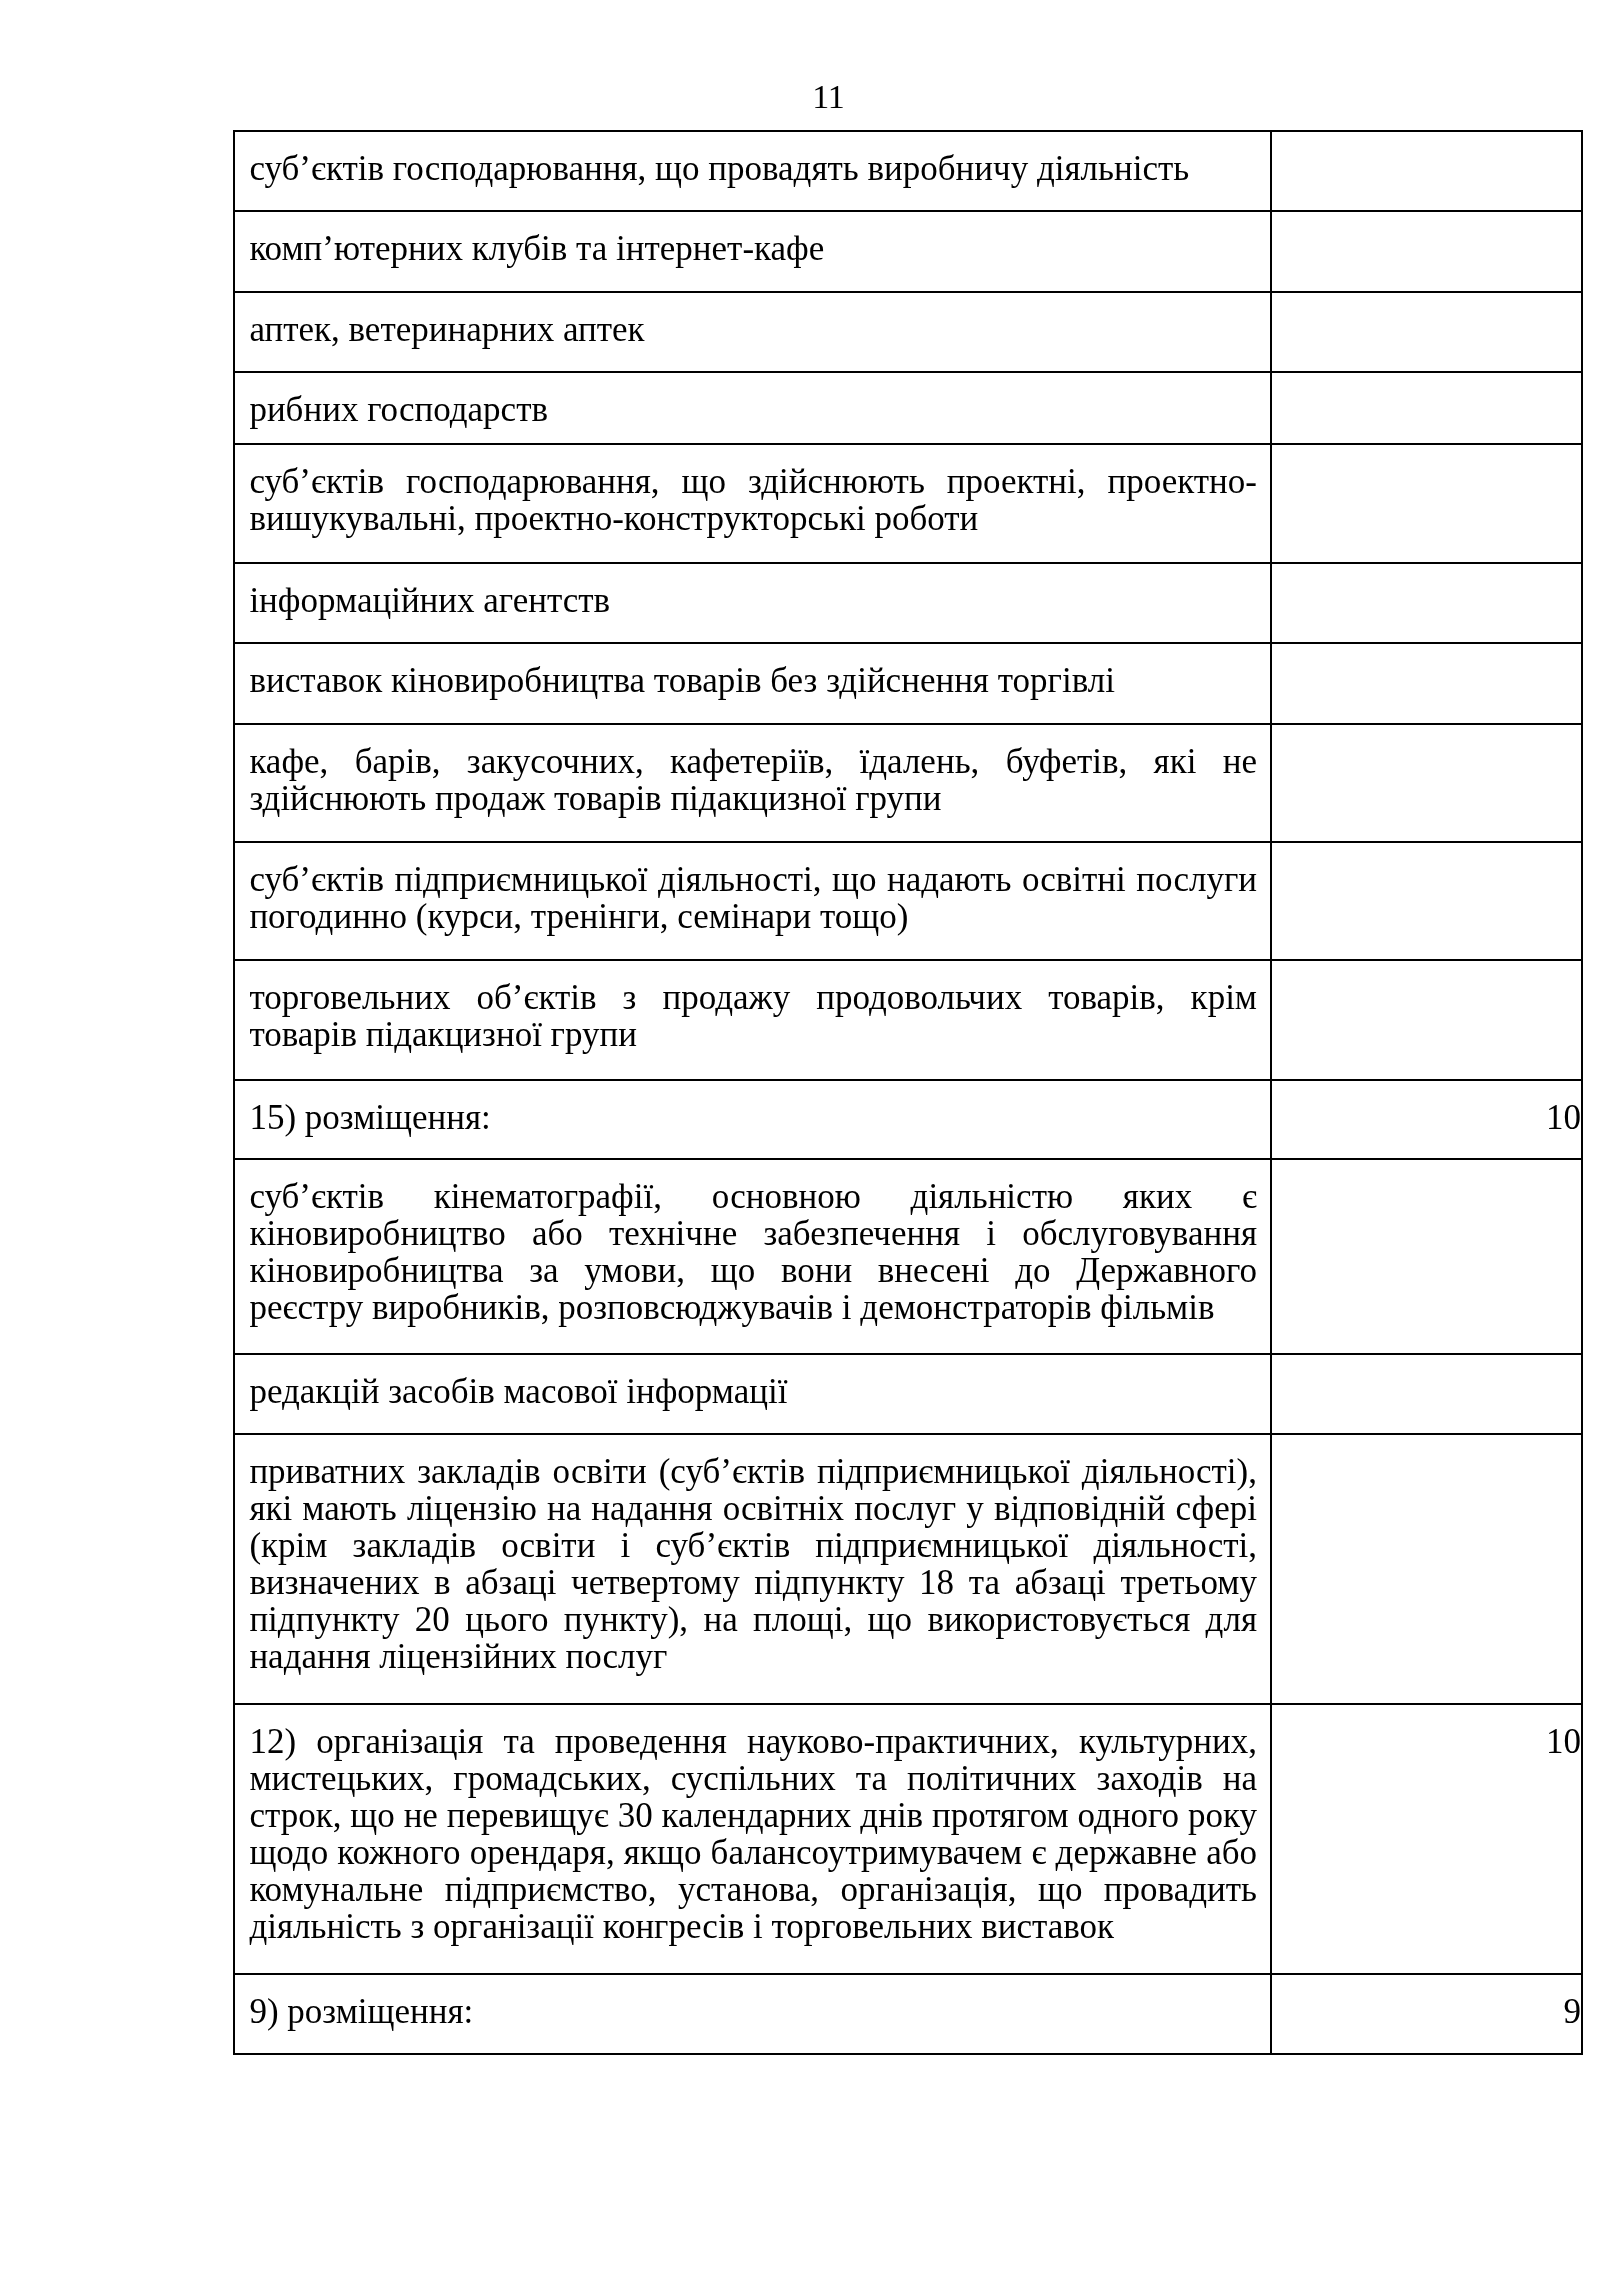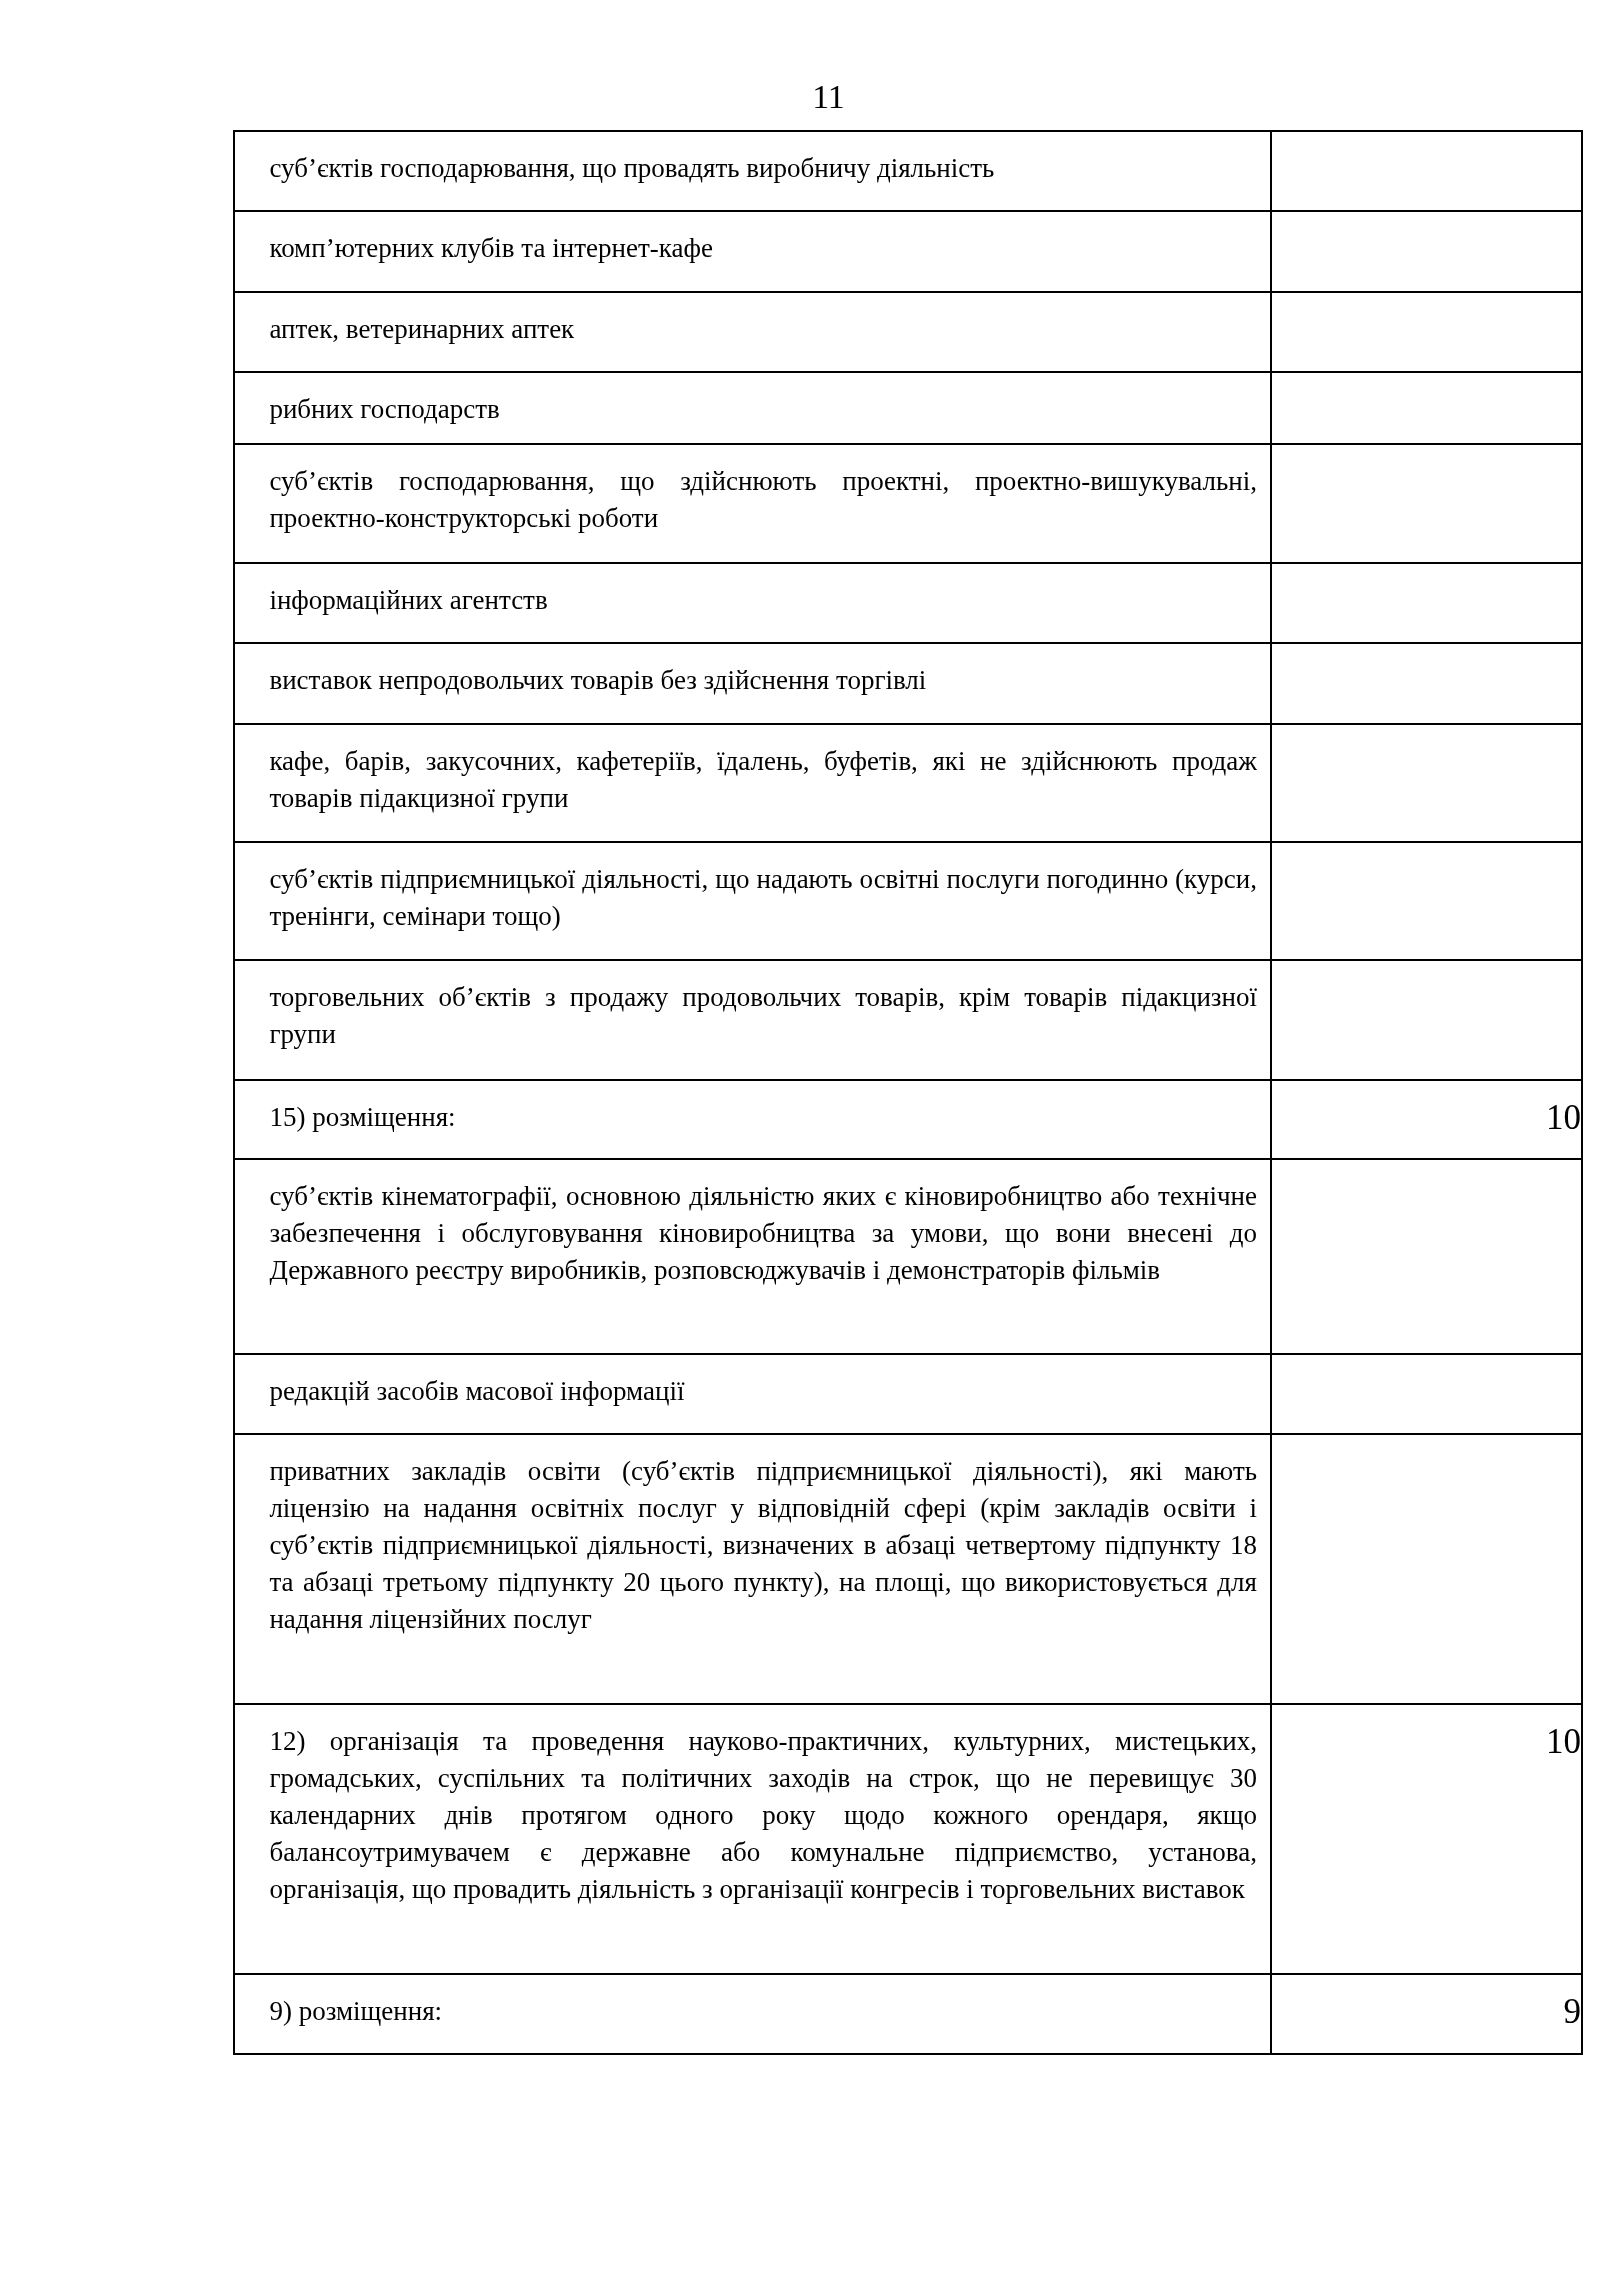--- a/index.html
+++ b/index.html
@@ -5,21 +5,21 @@
   html, body { margin: 0; padding: 0; background: #ffffff; }
   body { width: 1623px; height: 2295px; position: relative; overflow: hidden;
          font-family: "Liberation Serif", "DejaVu Serif", serif; color: #000; }
   .page-number { position: absolute; top: 77px; left: 17px; width: 1623px; text-align: center;
                  font-size: 34px; line-height: 39px; }
   table.doc { position: absolute; left: 233px; top: 130px; width: 1348px;
               border-collapse: collapse; table-layout: fixed; }
   table.doc td { border: 2px solid #000; vertical-align: top; padding: 0; }
   td.c1 { width: 1035px; }
   td.c2 { width: 309px; }
-  .cell-text { font-size: 27px; line-height: 37px; text-align: justify; padding: 18.3px 13px 0 14.4px; box-sizing: border-box; margin-left: 20px; }
+  .cell-text { font-size: 35px; line-height: 37px; text-align: justify; padding: 18.3px 13px 0 14.4px; box-sizing: border-box; }
   .cell-value { font-size: 35px; line-height: 37px; text-align: right; padding-top: 18.3px; }
 </style>
 </head>
 <body>
 
 <div class="page-number">11</div>
 
 <table class="doc">
   <tbody>
     <tr style="height:80px">
@@ -65,21 +65,21 @@
     <tr style="height:80px">
       <td class="c1">
           <div class="cell-text">інформаційних агентств</div>
         </td>
       <td class="c2">
           <div class="cell-value"></div>
         </td>
     </tr>
     <tr style="height:81px">
       <td class="c1">
-          <div class="cell-text">виставок непродовольчих товарів без здійснення торгівлі</div>
+          <div class="cell-text">виставок кіновиробництва товарів без здійснення торгівлі</div>
         </td>
       <td class="c2">
           <div class="cell-value"></div>
         </td>
     </tr>
     <tr style="height:118px">
       <td class="c1">
           <div class="cell-text">кафе, барів, закусочних, кафетеріїв, їдалень, буфетів, які не здійснюють продаж товарів підакцизної групи</div>
         </td>
       <td class="c2">

